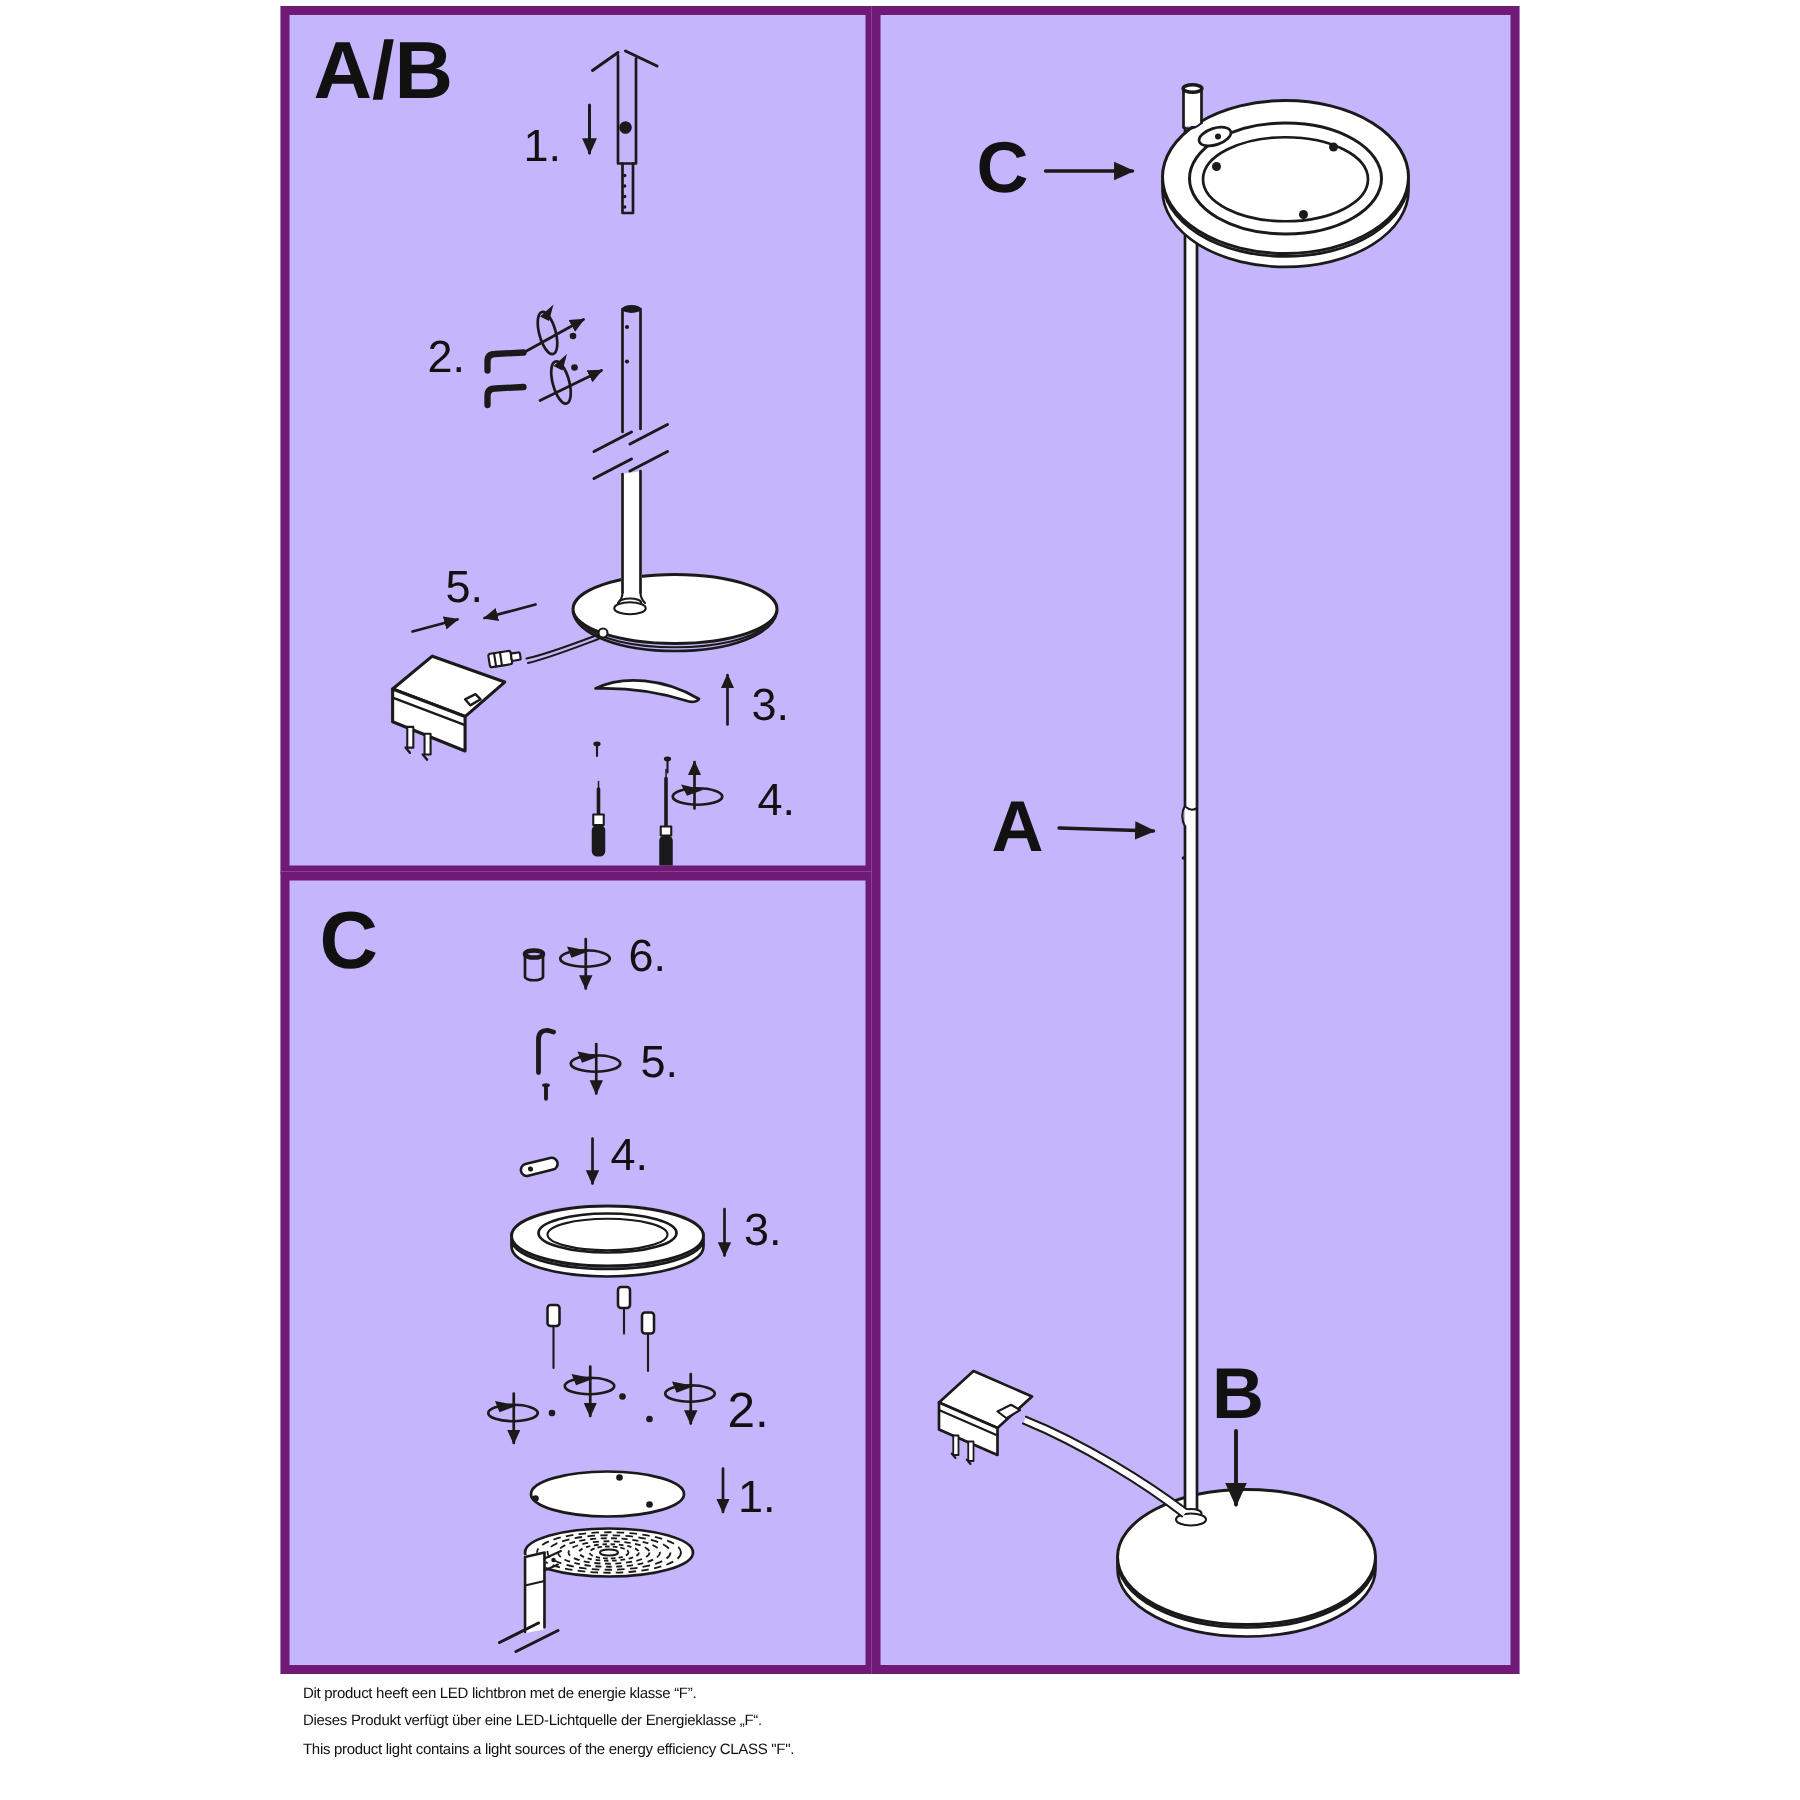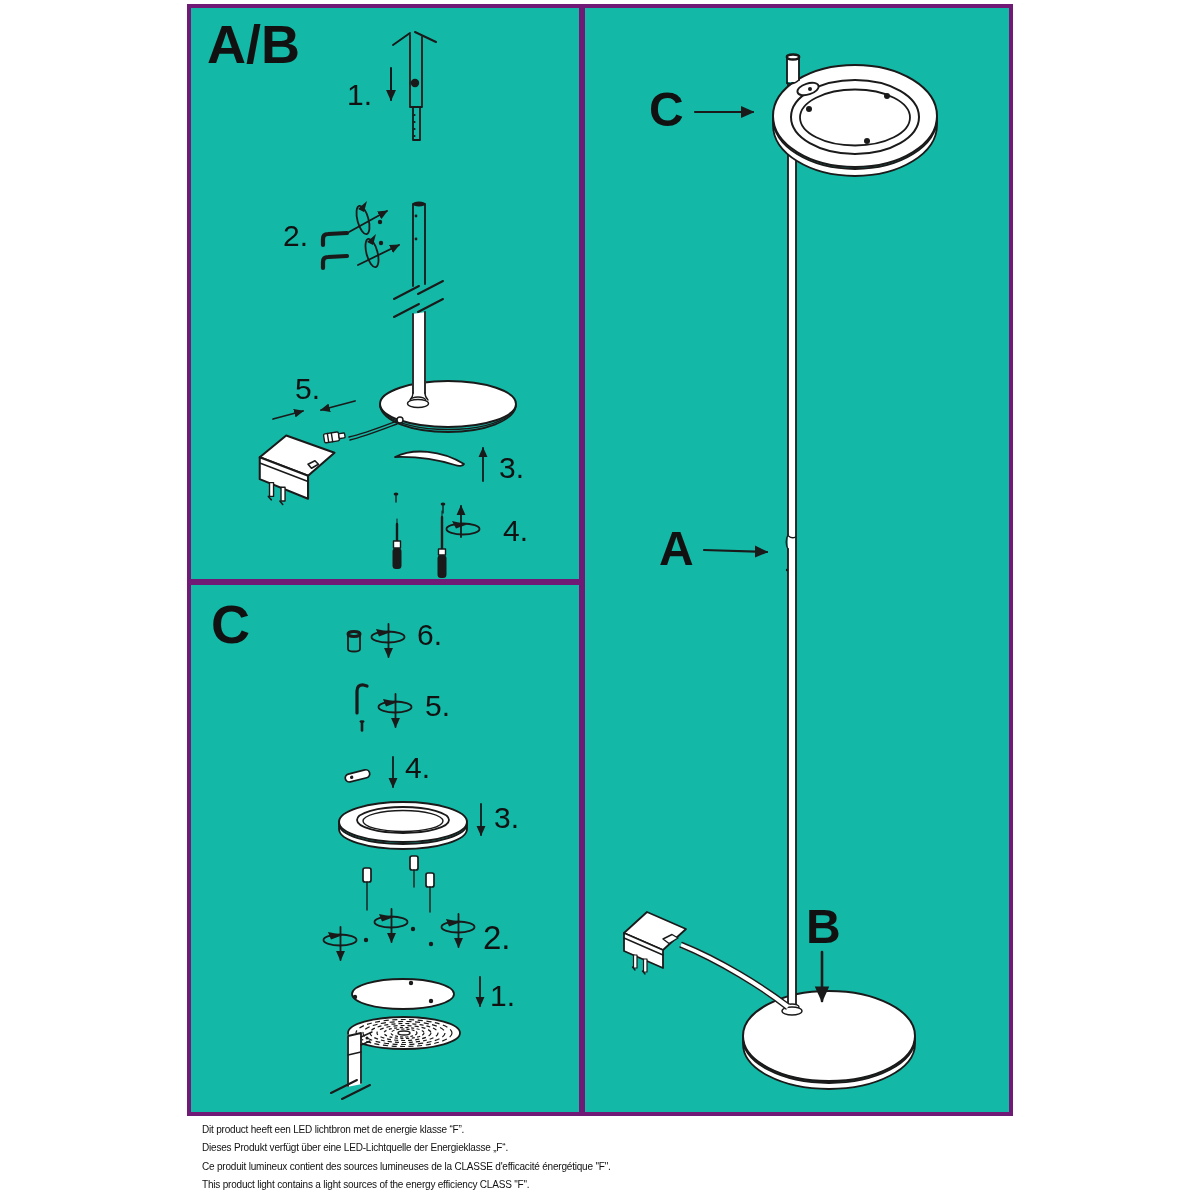--- a/index.html
+++ b/index.html
@@ -1,17 +1,17 @@
 <!DOCTYPE html>
 <html><head>
 <meta charset="utf-8">
 <style>
   html,body{margin:0;padding:0;background:#fff;}
   body{width:1200px;height:1200px;position:relative;font-family:"Liberation Sans",sans-serif;color:#111;}
-  .panel{position:absolute;border:4px solid #701a75;background:#14b8a6;box-sizing:border-box;overflow:hidden;}
+  .panel{position:absolute;border:6px solid #701a75;background:#c4b5fd;box-sizing:border-box;overflow:hidden;}
   #panel-ab{left:187px;top:4px;width:396px;height:579px;}
   #panel-c{left:187px;top:581px;width:396px;height:535px;}
   #panel-right{left:581px;top:4px;width:432px;height:1112px;}
   svg{display:block;}
   svg text{fill:#111;font-family:"Liberation Sans",sans-serif;}
   .ttl{font-size:54px;font-weight:600;}
   .lbl{font-size:48px;font-weight:600;}
   .num{font-size:30px;font-weight:400;}
   .num2{font-size:33px;font-weight:400;}
   .ln{fill:none;stroke:#1a1a1a;stroke-width:2;stroke-linecap:round;stroke-linejoin:round;}
@@ -360,15 +360,14 @@
   <g>
     <text class="lbl" x="221" y="935">B</text>
     <line class="ln" style="stroke-width:2.6" x1="237" y1="944" x2="237" y2="993" marker-end="url(#rB)"></line>
   </g>
 </svg>
 </div>
 
 <div id="footer">
   <div>Dit product heeft een LED lichtbron met de energie klasse “F”.</div>
   <div>Dieses Produkt verfügt über eine LED-Lichtquelle der Energieklasse „F“.</div>
-  <div>Ce produit lumineux contient des sources lumineuses de la CLASSE d'efficacité énergétique "F".</div>
   <div>This product light contains a light sources of the energy efficiency CLASS "F".</div>
 </div>
 
 </body></html>

